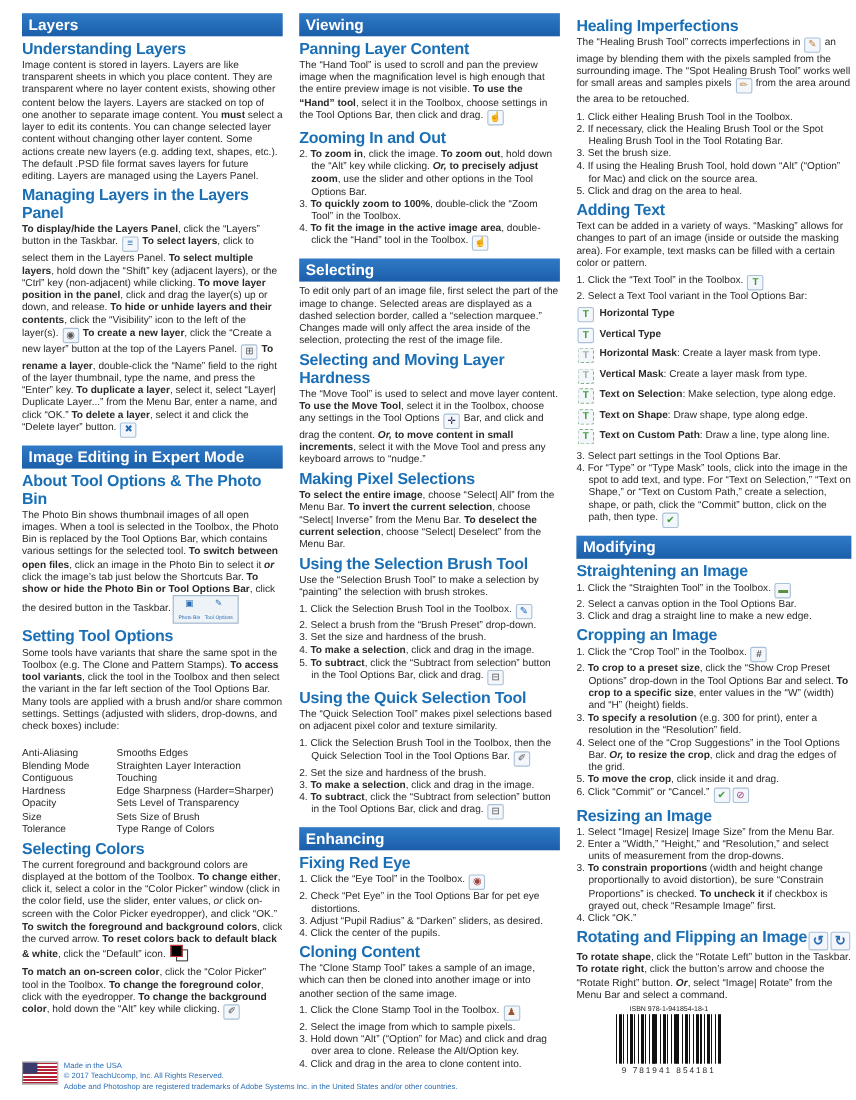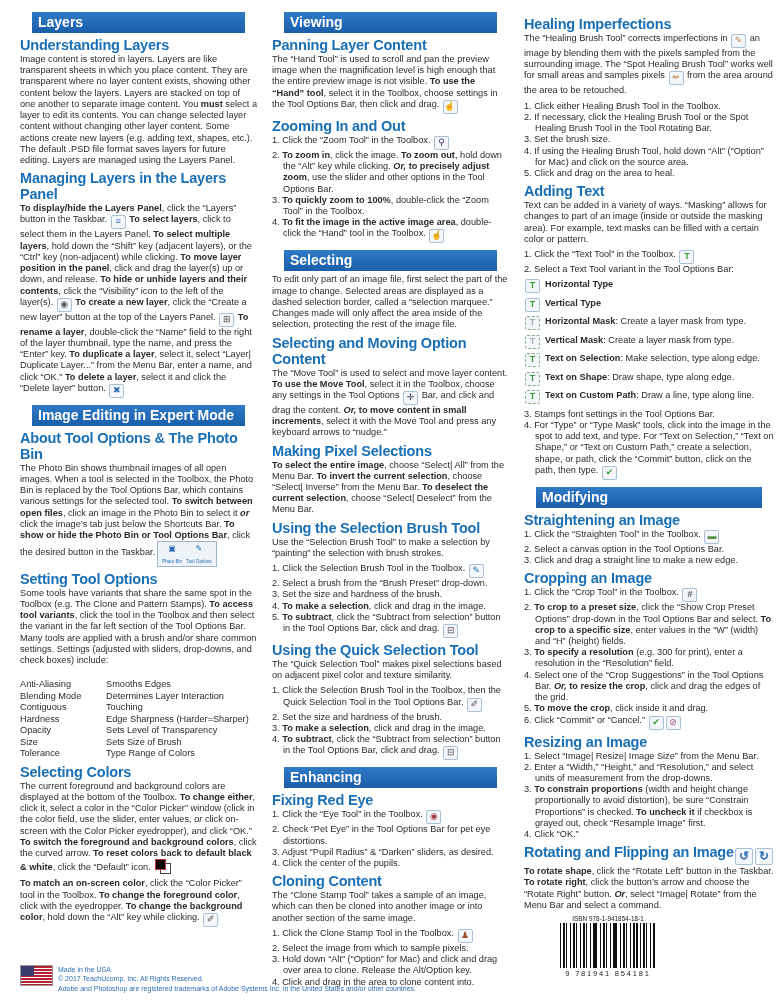--- a/index.html
+++ b/index.html
@@ -1,21 +1,21 @@
 <!DOCTYPE html>
 <html><head>
 <meta charset="utf-8">
 <style>
   html,body{margin:0;padding:0;}
   body{width:778px;height:1000px;background:#fff;font-family:"Liberation Sans",sans-serif;color:#2b2b2b;}
   .page{position:relative;width:778px;height:1000px;overflow:hidden;background:#fff;}
   .cols{display:flex;gap:15px;padding:12px 6px 0 20px;}
   .col{width:237px;flex:0 0 auto;}
   .col.c3{width:250px;}
-  .bar{background:linear-gradient(180deg,#2f7ac6,#1b5ea9);color:#fff;font-weight:bold;font-size:14px;padding:2px 6px 3px;margin:7px 12px 3px;}
+  .bar{background:linear-gradient(180deg,#2f7ac6,#1b5ea9);color:#fff;font-weight:bold;font-size:14px;padding:2px 6px 3px;margin:7px 0 3px;}
   .bar:first-child{margin-top:0;}
   .h2{color:#1a6fb5;font-weight:bold;font-size:14.5px;margin:4px 0 1px;letter-spacing:-0.2px;}
   .p{font-size:9.2px;line-height:1.22;margin:0 0 4px;}
   .li{font-size:9.2px;line-height:1.22;padding-left:11px;text-indent:-11px;}
   .ol{margin:0 0 4px;}
   .b{font-weight:bold;}
   .i{font-style:italic;}
   .icon{display:inline-block;width:13px;height:12px;line-height:11px;text-align:center;font-size:9px;border:1px solid #a9c0d6;background:#f3f7fb;border-radius:2px;vertical-align:-2px;margin:0 1px;text-indent:0;font-style:normal;}
   .icon.lg{width:16px;height:15px;line-height:14px;font-size:12px;vertical-align:-3px;}
   .icon.dashed{border-style:dashed;border-color:#8ab08a;}
@@ -60,21 +60,21 @@
         <div class="p"><span>The Photo Bin shows thumbnail images of all open images. When a tool is selected in the Toolbox, the Photo Bin is replaced by the Tool Options Bar, which contains various settings for the selected tool. </span><span class="b ">To switch between open files</span><span>, click an image in the Photo Bin to select it </span><span class="b i">or</span><span> click the image’s tab just below the Shortcuts Bar. </span><span class="b ">To show or hide the Photo Bin or Tool Options Bar</span><span>, click the desired button in the Taskbar.</span><span class="pbc"><span class="cell"><span class="g">▣</span><br><span class="l">Photo Bin</span></span><span class="cell"><span class="g">✎</span><br><span class="l">Tool Options</span></span></span></div>
         <div class="h2">Setting Tool Options</div>
         <div class="p"><span>Some tools have variants that share the same spot in the Toolbox (e.g. The Clone and Pattern Stamps). </span><span class="b ">To access tool variants</span><span>, click the tool in the Toolbox and then select the variant in the far left section of the Tool Options Bar. Many tools are applied with a brush and/or share common settings. Settings (adjusted with sliders, drop-downs, and check boxes) include:</span></div>
         <div class="tbl">
           <div class="trow">
             <span class="tc1">Anti-Aliasing</span>
             <span class="tc2">Smooths Edges</span>
           </div>
           <div class="trow">
             <span class="tc1">Blending Mode</span>
-            <span class="tc2">Determines Layer Interaction</span>
+            <span class="tc2">Straighten Layer Interaction</span>
           </div>
           <div class="trow">
             <span class="tc1">Contiguous</span>
             <span class="tc2">Touching</span>
           </div>
           <div class="trow">
             <span class="tc1">Hardness</span>
             <span class="tc2">Edge Sharpness (Harder=Sharper)</span>
           </div>
           <div class="trow">
@@ -93,28 +93,27 @@
         <div class="h2">Selecting Colors</div>
         <div class="p"><span>The current foreground and background colors are displayed at the bottom of the Toolbox. </span><span class="b ">To change either</span><span>, click it, select a color in the “Color Picker” window (click in the color field, use the slider, enter values, </span><span class="i">or</span><span> click on-screen with the Color Picker eyedropper), and click “OK.” </span><span class="b ">To switch the foreground and background colors</span><span>, click the curved arrow. </span><span class="b ">To reset colors back to default black &amp; white</span><span>, click the “Default” icon. </span><span class="swatch"><span class="bgc"></span><span class="fgc"></span></span></div>
         <div class="p"><span class="b ">To match an on-screen color</span><span>, click the “Color Picker” tool in the Toolbox. </span><span class="b ">To change the foreground color</span><span>, click with the eyedropper. </span><span class="b ">To change the background color</span><span>, hold down the “Alt” key while clicking. </span><span class="icon" style="color: rgb(85, 85, 85);">✐</span></div>
       </div>
     <div class="col" id="col-1">
         <div class="bar">Viewing</div>
         <div class="h2">Panning Layer Content</div>
         <div class="p"><span>The “Hand Tool” is used to scroll and pan the preview image when the magnification level is high enough that the entire preview image is not visible. </span><span class="b ">To use the “Hand” tool</span><span>, select it in the Toolbox, choose settings in the Tool Options Bar, then click and drag. </span><span class="icon" style="color: rgb(85, 85, 119);">☝</span></div>
         <div class="h2">Zooming In and Out</div>
         <div class="ol">
-          <div class="li"><span>1. </span><span>Click the “Zoom Tool” in the Toolbox. </span><span class="icon" style="color: rgb(51, 51, 85);">⚲</span></div>
           <div class="li"><span>2. </span><span class="b ">To zoom in</span><span>, click the image. </span><span class="b ">To zoom out</span><span>, hold down the “Alt” key while clicking. </span><span class="b i">Or,</span><span class="b "> to precisely adjust zoom</span><span>, use the slider and other options in the Tool Options Bar.</span></div>
           <div class="li"><span>3. </span><span class="b ">To quickly zoom to 100%</span><span>, double-click the “Zoom Tool” in the Toolbox.</span></div>
           <div class="li"><span>4. </span><span class="b ">To fit the image in the active image area</span><span>, double-click the “Hand” tool in the Toolbox. </span><span class="icon" style="color: rgb(85, 85, 119);">☝</span></div>
         </div>
         <div class="bar">Selecting</div>
         <div class="p"><span>To edit only part of an image file, first select the part of the image to change. Selected areas are displayed as a dashed selection border, called a “selection marquee.” Changes made will only affect the area inside of the selection, protecting the rest of the image file.</span></div>
-        <div class="h2">Selecting and Moving Option Content</div>
+        <div class="h2">Selecting and Moving Layer Hardness</div>
         <div class="p"><span>The “Move Tool” is used to select and move layer content. </span><span class="b ">To use the Move Tool</span><span>, select it in the Toolbox, choose any settings in the Tool Options </span><span class="icon" style="color: rgb(51, 51, 85);">✛</span><span> Bar, and click and drag the content. </span><span class="b i">Or,</span><span class="b "> to move content in small increments</span><span>, select it with the Move Tool and press any keyboard arrows to “nudge.”</span></div>
         <div class="h2">Making Pixel Selections</div>
         <div class="p"><span class="b ">To select the entire image</span><span>, choose “Select| All” from the Menu Bar. </span><span class="b ">To invert the current selection</span><span>, choose “Select| Inverse” from the Menu Bar. </span><span class="b ">To deselect the current selection</span><span>, choose “Select| Deselect” from the Menu Bar.</span></div>
         <div class="h2">Using the Selection Brush Tool</div>
         <div class="p"><span>Use the “Selection Brush Tool” to make a selection by “painting” the selection with brush strokes.</span></div>
         <div class="ol">
           <div class="li"><span>1. </span><span>Click the Selection Brush Tool in the Toolbox. </span><span class="icon" style="color: rgb(42, 109, 181);">✎</span></div>
           <div class="li"><span>2. </span><span>Select a brush from the “Brush Preset” drop-down.</span></div>
           <div class="li"><span>3. </span><span>Set the size and hardness of the brush.</span></div>
           <div class="li"><span>4. </span><span class="b ">To make a selection</span><span>, click and drag in the image.</span></div>
@@ -183,21 +182,21 @@
         </div>
         <div class="iconrow">
           <span class="icon dashed" style="color: rgb(60, 155, 53); font-weight: bold;">T</span>
           <span><span class="b ">Text on Shape</span><span>: Draw shape, type along edge.</span></span>
         </div>
         <div class="iconrow">
           <span class="icon dashed" style="color: rgb(60, 155, 53); font-weight: bold;">T</span>
           <span><span class="b ">Text on Custom Path</span><span>: Draw a line, type along line.</span></span>
         </div>
         <div class="ol">
-          <div class="li"><span>3. </span><span>Stamps font settings in the Tool Options Bar.</span></div>
+          <div class="li"><span>3. </span><span>Select part settings in the Tool Options Bar.</span></div>
           <div class="li"><span>4. </span><span>For “Type” or “Type Mask” tools, click into the image in the spot to add text, and type. For “Text on Selection,” “Text on Shape,” or “Text on Custom Path,” create a selection, shape, or path, click the “Commit” button, click on the path, then type. </span><span class="icon" style="color: rgb(60, 155, 53);">✔</span></div>
         </div>
         <div class="bar">Modifying</div>
         <div class="h2">Straightening an Image</div>
         <div class="ol">
           <div class="li"><span>1. </span><span>Click the “Straighten Tool” in the Toolbox. </span><span class="icon" style="color: rgb(90, 143, 60);">▬</span></div>
           <div class="li"><span>2. </span><span>Select a canvas option in the Tool Options Bar.</span></div>
           <div class="li"><span>3. </span><span>Click and drag a straight line to make a new edge.</span></div>
         </div>
         <div class="h2">Cropping an Image</div>

